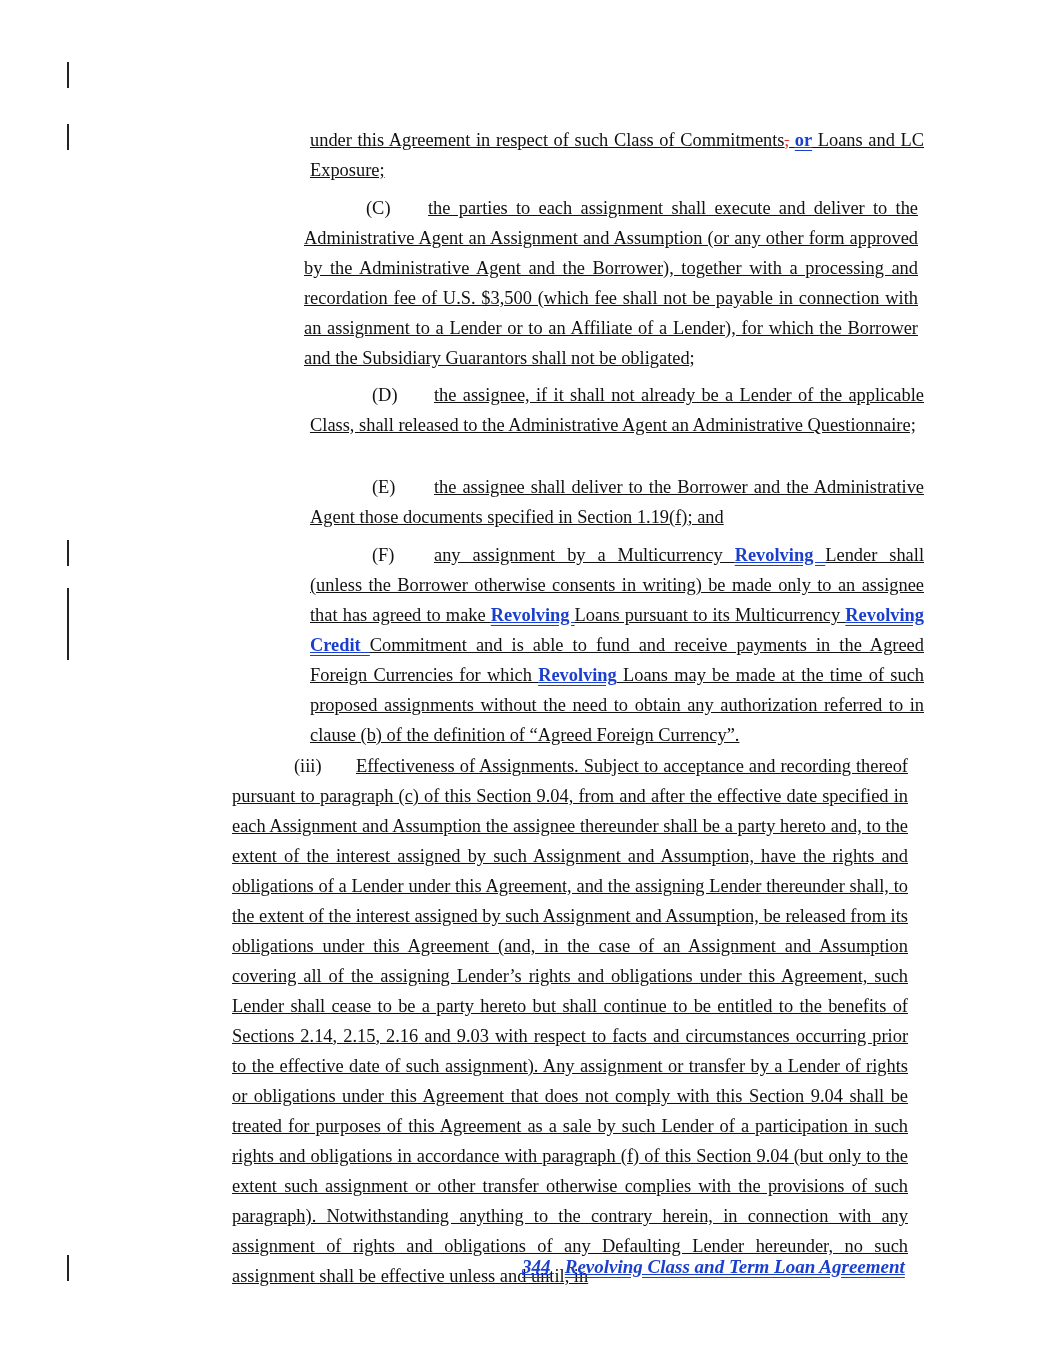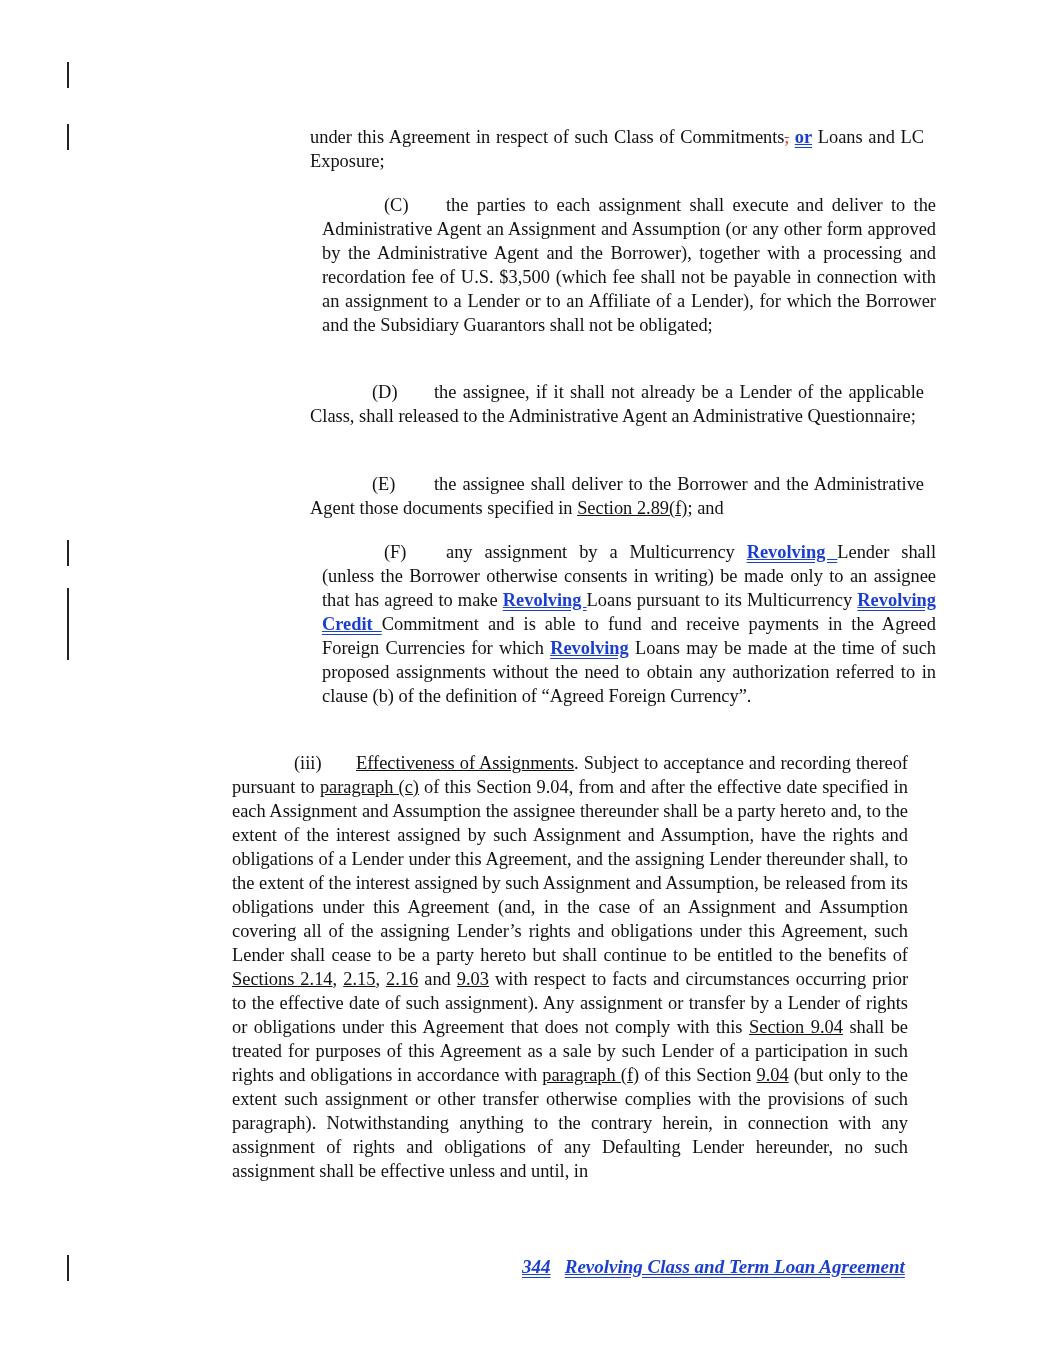--- a/index.html
+++ b/index.html
@@ -1,18 +1,18 @@
 <!DOCTYPE html>
 <html><head>
 <meta charset="utf-8">
 <style>
   html,body{margin:0;padding:0;background:#fff;}
   body{width:1055px;height:1365px;position:relative;overflow:hidden;font-family:"Liberation Serif",serif;color:#111;font-size:18.4px;}
   .bar{position:absolute;left:67px;width:2px;background:#222;}
-  .blk{position:absolute;text-align:justify;line-height:24px;}
+  .blk{position:absolute;text-align:justify;line-height:30px;text-decoration:underline;}
   .blk p{margin:0;}
   .ind{display:inline-block;width:62px;}
   .lbl{display:inline-block;width:62px;}
   u{text-decoration:underline;}
   .ins{color:#1a3fcf;font-weight:bold;text-decoration:underline double;}
   .del{color:#d33;text-decoration:line-through;}
   .footer{position:absolute;left:522px;top:1256px;font-weight:bold;font-style:italic;color:#1a3fcf;font-size:19px;}
   .footer span{text-decoration:underline double;}
 </style>
 </head>
@@ -21,33 +21,33 @@
 <div class="bar" style="top:62px;height:26px"></div>
 <div class="bar" style="top:124px;height:26px"></div>
 <div class="bar" style="top:540px;height:26px"></div>
 <div class="bar" style="top:588px;height:72px"></div>
 <div class="bar" style="top:1255px;height:26px"></div>
 
 <div class="blk" style="left:310px;top:125px;width:614px;">
   <p><span>under this Agreement in respect of such Class of Commitments</span><span class="del">,</span> <span class="ins">or</span><span> Loans and LC Exposure;</span></p>
 </div>
 
-<div class="blk" style="left:322px;top:193px;width:614px;">
+<div class="blk" style="left:304px;top:193px;width:614px;">
   <p><span class="ind"></span><span class="lbl">(C)</span><span>the parties to each assignment shall execute and deliver to the Administrative Agent an Assignment and Assumption (or any other form approved by the Administrative Agent and the Borrower), together with a processing and recordation fee of U.S. $3,500 (which fee shall not be payable in connection with an assignment to a Lender or to an Affiliate of a Lender), for which the Borrower and the Subsidiary Guarantors shall not be obligated;</span></p>
 </div>
 
 <div class="blk" style="left:310px;top:380px;width:614px;">
   <p><span class="ind"></span><span class="lbl">(D)</span><span>the assignee, if it shall not already be a Lender of the applicable Class, shall released to the Administrative Agent an Administrative Questionnaire;</span></p>
 </div>
 
 <div class="blk" style="left:310px;top:472px;width:614px;">
-  <p><span class="ind"></span><span class="lbl">(E)</span><span>the assignee shall deliver to the Borrower and the Administrative Agent those documents specified in </span><u>Section 2.89(f)</u><span>; and</span></p>
+  <p><span class="ind"></span><span class="lbl">(E)</span><span>the assignee shall deliver to the Borrower and the Administrative Agent those documents specified in </span><u>Section 1.19(f)</u><span>; and</span></p>
 </div>
 
-<div class="blk" style="left:310px;top:540px;width:614px;margin-left:12px;">
+<div class="blk" style="left:310px;top:540px;width:614px;">
   <p><span class="ind"></span><span class="lbl">(F)</span><span>any assignment by a Multicurrency </span><span class="ins">Revolving </span><span>Lender shall (unless the Borrower otherwise consents in writing) be made only to an assignee that has agreed to make </span><span class="ins">Revolving </span><span>Loans pursuant to its Multicurrency </span><span class="ins">Revolving Credit </span><span>Commitment and is able to fund and receive payments in the Agreed Foreign Currencies for which </span><span class="ins">Revolving</span><span> Loans may be made at the time of such proposed assignments without the need to obtain any authorization referred to in clause (b) of the definition of “Agreed Foreign Currency”.</span></p>
 </div>
 
 <div class="blk" style="left:232px;top:751px;width:676px;">
   <p><span class="ind"></span><span class="lbl">(iii)</span><u>Effectiveness of Assignments</u><span>.  Subject to acceptance and recording thereof pursuant to </span><u>paragraph (c)</u><span> of this Section 9.04, from and after the effective date specified in each Assignment and Assumption the assignee thereunder shall be a party hereto and, to the extent of the interest assigned by such Assignment and Assumption, have the rights and obligations of a Lender under this Agreement, and the assigning Lender thereunder shall, to the extent of the interest assigned by such Assignment and Assumption, be released from its obligations under this Agreement (and, in the case of an Assignment and Assumption covering all of the assigning Lender’s rights and obligations under this Agreement, such Lender shall cease to be a party hereto but shall continue to be entitled to the benefits of </span><u>Sections 2.14</u><span>, </span><u>2.15</u><span>, </span><u>2.16</u><span> and </span><u>9.03</u><span> with respect to facts and circumstances occurring prior to the effective date of such assignment). Any assignment or transfer by a Lender of rights or obligations under this Agreement that does not comply with this </span><u>Section 9.04</u><span> shall be treated for purposes of this Agreement as a sale by such Lender of a participation in such rights and obligations in accordance with </span><u>paragraph (f)</u><span> of this Section </span><u>9.04</u><span> (but only to the extent such assignment or other transfer otherwise complies with the provisions of such paragraph). Notwithstanding anything to the contrary herein, in connection with any assignment of rights and obligations of any Defaulting Lender hereunder, no such assignment shall be effective unless and until, in</span></p>
 </div>
 
 <div class="footer">
   <span>344</span>&nbsp;&nbsp;&nbsp;<span>Revolving Class and Term Loan Agreement</span>
 </div>

